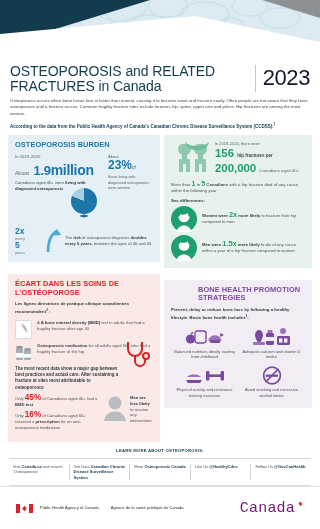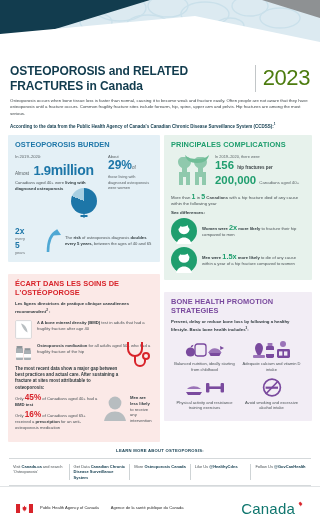--- a/index.html
+++ b/index.html
@@ -17,24 +17,24 @@
   .hero-cells{position:absolute;inset:0;opacity:.55;}
   .hero-dark{position:absolute;top:0;left:0;width:150px;height:46px;
     background:#123c4e;clip-path:polygon(0 0,150px 0,0 46px);}
   .hero-gray{position:absolute;top:0;right:0;width:58px;height:40px;
     background:#8e9193;clip-path:polygon(0 0,58px 0,58px 18px,0 0);}
   .hero-white{position:absolute;left:0;bottom:0;width:320px;height:44px;
     background:#ffffff;clip-path:polygon(0 18px,195px 0,320px 26px,320px 44px,0 44px);}
 
   
   .titlebar{display:flex;align-items:flex-start;padding:4px 10px 0 10px;}
-  .title-txt{flex:1;color:#123c4e;font-weight:bold;font-size:12px;
+  .title-txt{flex:1;color:#123c4e;font-weight:normal;font-size:14px;
     line-height:15px;letter-spacing:-.1px;}
   .divider-v{width:1px;background:#c2c6c8;align-self:stretch;margin:1px 7px 2px 6px;}
-  .year{color:#4d7c0f;font-size:22px;line-height:24px;font-weight:normal;
+  .year{color:#0f172a;font-size:22px;line-height:24px;font-weight:normal;
     padding-top:2px;letter-spacing:-.4px;}
 
   .intro{padding:4px 10px 0 10px;color:#3d4548;font-size:4.35px;line-height:6.3px;}
   .intro .b{font-weight:bold;color:#123c4e;display:block;margin-top:4.5px;
     font-size:4.5px;line-height:6.4px;}
   .intro sup{font-size:3.2px;}
 
   
   .cols{display:flex;gap:4px;padding:5px 8px 0 8px;}
   .col{width:172px;display:flex;flex-direction:column;gap:12px;}
@@ -43,21 +43,21 @@
   .p-blue{background:#e4f0f6;}
   .p-green{background:#e7f2ec;}
   .p-pink{background:#fbe9e7;}
   .p-purple{background:#f2edf5;}
 
   .p-h{font-weight:bold;font-size:7.4px;line-height:8.6px;letter-spacing:.08px;
     margin:0 0 4px 0;}
   .h-blue{color:#1d76a8;}
   .h-green{color:#1f9e6e;}
   .h-pink{color:#d8232a;}
-  .h-purple{color:#7a4a9e;}
+  .h-purple{color:#7a4a9e;margin-left:27px;}
 
   .small{font-size:4.2px;line-height:5.9px;color:#4a5256;}
   .small b{font-weight:bold;color:#2f3a3e;}
   .tiny{font-size:3.9px;line-height:5.4px;color:#5a6266;}
 
   
   .b-top{display:flex;gap:5px;}
   .b-left{width:88px;}
   .b-right{width:44px;}
   .lbl{font-size:4.1px;color:#5a6266;line-height:5.6px;}
@@ -138,22 +138,22 @@
   .nh{font-size:3.1px;font-weight:bold;color:#4a5256;letter-spacing:.2px;margin-bottom:1.5px;}
   .nb{font-size:3.05px;line-height:4.05px;color:#6a7276;}
   .nb p{margin:0 0 2.2px 0;}
 
   
   .foot{position:absolute;left:0;bottom:0;width:320px;height:42px;background:#fff;
     border-top:1px solid #e1e4e6;}
   .foot-in{display:flex;align-items:center;height:42px;padding:0 16px;}
   .flag{width:17px;height:9px;flex:none;margin-right:7px;}
   .fsig{font-size:4.1px;line-height:5.4px;color:#2b2b2b;margin-right:12px;}
-  .wm{margin-left:auto;font-family:Liberation Sans, sans-serif;font-size:15px;
-    color:#0f766e;position:relative;padding-right:9px;letter-spacing:.2px;}
+  .wm{margin-left:auto;font-family:Liberation Mono, monospace;font-size:15px;
+    color:#701a75;position:relative;padding-right:9px;letter-spacing:.2px;}
   .wm .mleaf{position:absolute;right:0;top:1px;width:7px;height:7px;}
 </style>
 </head>
 <body>
 
 <div class="page">
 
   <div class="hero">
     <div class="hero-bg"></div>
     <svg class="hero-cells" viewBox="0 0 320 60" preserveAspectRatio="none">
@@ -197,21 +197,21 @@
               <span class="pre">Almost</span>
               <span class="big-blue n25"><span>1.9</span><span class="u">million</span></span>
             </div>
             <div class="small" style="margin-top:1px;">
               <span>Canadians aged 40+ were</span>
               <b>living with diagnosed osteoporosis</b>
             </div>
           </div>
           <div class="b-right">
             <div class="lbl">About</div>
-            <div class="big-blue n81"><span>29%</span><span class="of">of</span></div>
+            <div class="big-blue n81"><span>23%</span><span class="of">of</span></div>
             <div class="tiny">those living with diagnosed osteoporosis were women</div>
           </div>
         </div>
         <div class="pie-wrap">
           <div class="pie"></div>
           <div class="vsym"></div>
         </div>
         <div class="b-bot">
           <div class="x2">
             <div class="n">2x</div>
@@ -296,21 +296,20 @@
               <span>to receive any intervention</span>
             </div>
           </div>
         </div>
       </div>
     </div>
 
     <div class="col">
 
       <div class="panel p-green">
-        <div class="p-h h-green">PRINCIPALES COMPLICATIONS</div>
         <div class="c-top">
           <svg class="c-icon" viewBox="0 0 40 32">
             <path d="M12 3 c-3 0-5 2-5 5 0 3 2 5 4 6 l0 4 -3 0 0 13 4 0 0-8 3 0 0 8 4 0 0-13 -3 0 0-4 c2-1 4-3 4-6 0-3-2-5-5-5z" fill="#8fc9ad"></path>
             <path d="M28 3 c-3 0-5 2-5 5 0 3 2 5 4 6 l0 4 -3 0 0 13 4 0 0-8 3 0 0 8 4 0 0-13 -3 0 0-4 c2-1 4-3 4-6 0-3-2-5-5-5z" fill="#8fc9ad"></path>
             <path d="M14 1 c3 3 7 4 12 4 5 0 9-1 12-4 -1 5-5 8-12 8 -7 0-11-3-12-8z" fill="#6fbd97"></path>
           </svg>
           <div style="flex:1;">
             <div class="tiny">In 2019–2020, there were:</div>
             <div class="c-num n156"><span>156</span> <span class="u">hip fractures per</span></div>
             <div class="c-num n100k"><span>200,000</span> <span class="u2">Canadians aged 40+</span></div>

